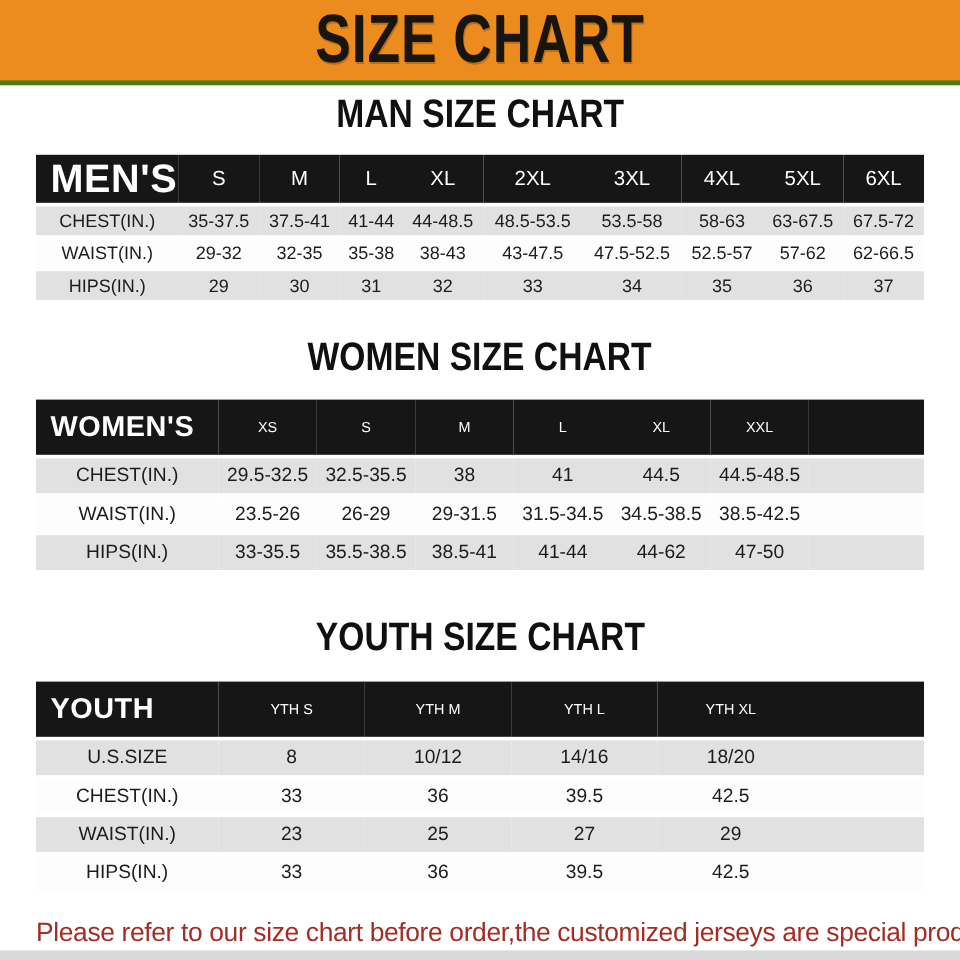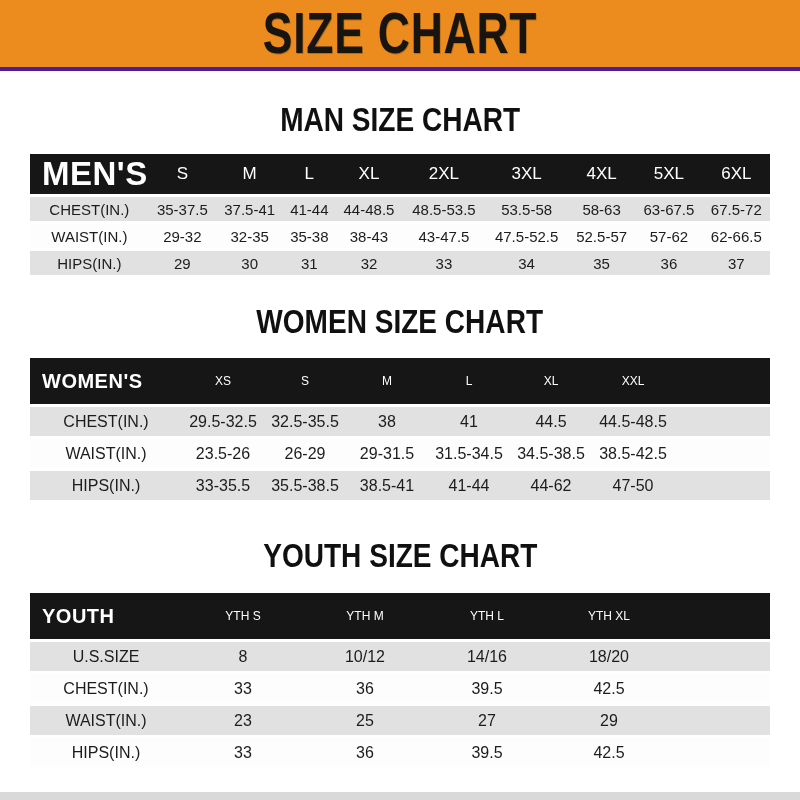--- a/index.html
+++ b/index.html
@@ -9,21 +9,21 @@
     font-family:"Liberation Sans", sans-serif;
     position:relative;
     overflow:hidden;
   }
   .page{width:800px;height:800px;position:relative;background:#fff;}
 
   
   .banner{
     height:67px;
     background:#EC8B1E;
-    border-bottom:4px solid #4c1d95;
+    border-bottom:4px solid #4d7c0f;
     display:flex;align-items:center;justify-content:center;
   }
   .banner-title{
     font-weight:bold;
     font-size:57px;
     line-height:1;
     color:#181410;
     letter-spacing:1px;
     transform:scaleX(0.78);
     transform-origin:center;
@@ -40,21 +40,21 @@
   .section-heading span{
     display:inline-block;
     font-weight:bold;
     color:#101010;
     font-size:33px;
     line-height:1;
     transform:scaleX(0.85);
     transform-origin:center;
     white-space:nowrap;
   }
-  .heading-man{padding-top:32px;padding-bottom:15px;}
+  .heading-man{padding-top:7px;padding-bottom:15px;}
   .heading-women{padding-top:27px;padding-bottom:17px;}
   .heading-youth{padding-top:36px;padding-bottom:18px;text-align:right;}
 
   
   .table-wrap{width:740px;margin:0 auto;}
   table.size-table{
     width:740px;
     border-collapse:separate;
     border-spacing:0 3px;
     table-layout:auto;
@@ -80,21 +80,21 @@
   }
   table.size-table tr.gray td{background:#E1E1E1;}
   table.size-table tr.white td{background:#FDFDFD;}
 
   
   .tbl-men thead th{height:33px;font-size:17px;}
   .tbl-men thead th.tbl-label{font-size:33px;}
   .tbl-men td{height:24px;font-size:15px;}
   
   .tbl-women thead th,.tbl-youth thead th{height:44px;font-size:12px;}
-  .tbl-women thead th.tbl-label,.tbl-youth thead th.tbl-label{font-size:20px;}
+  .tbl-women thead th.tbl-label,.tbl-youth thead th.tbl-label{font-size:24px;}
   .tbl-women td,.tbl-youth td{height:29px;font-size:16px;}
 
   
   .footer-note{
     margin:16px 0 0 30px;
     color:#A32C24;
     font-size:22px;
     line-height:32px;
     letter-spacing:-0.3px;
     white-space:nowrap;

